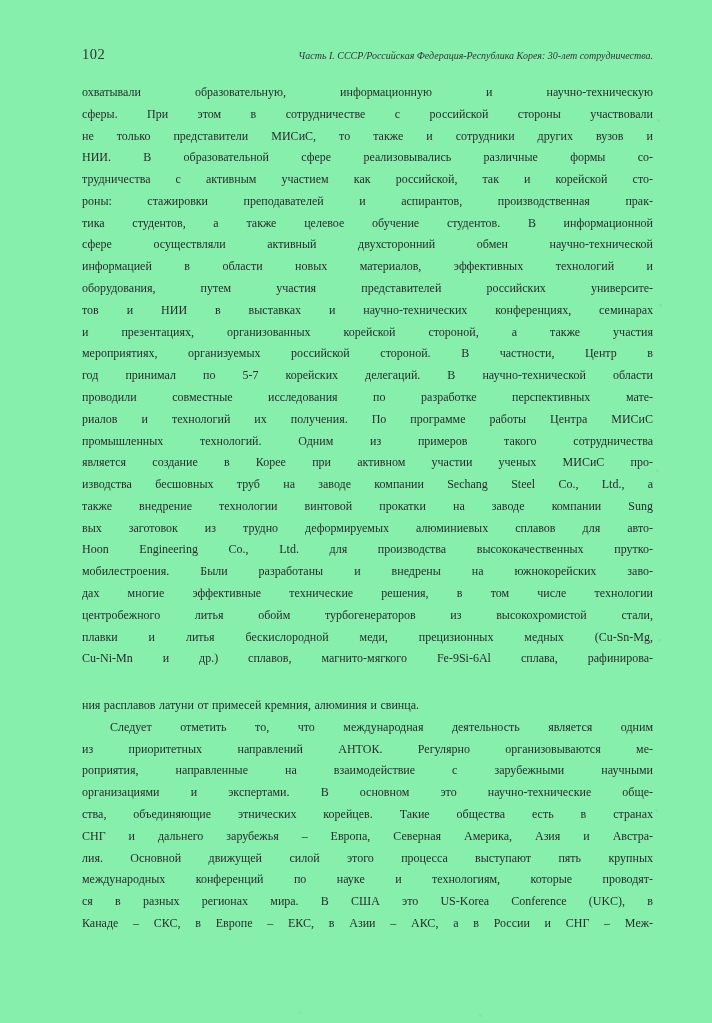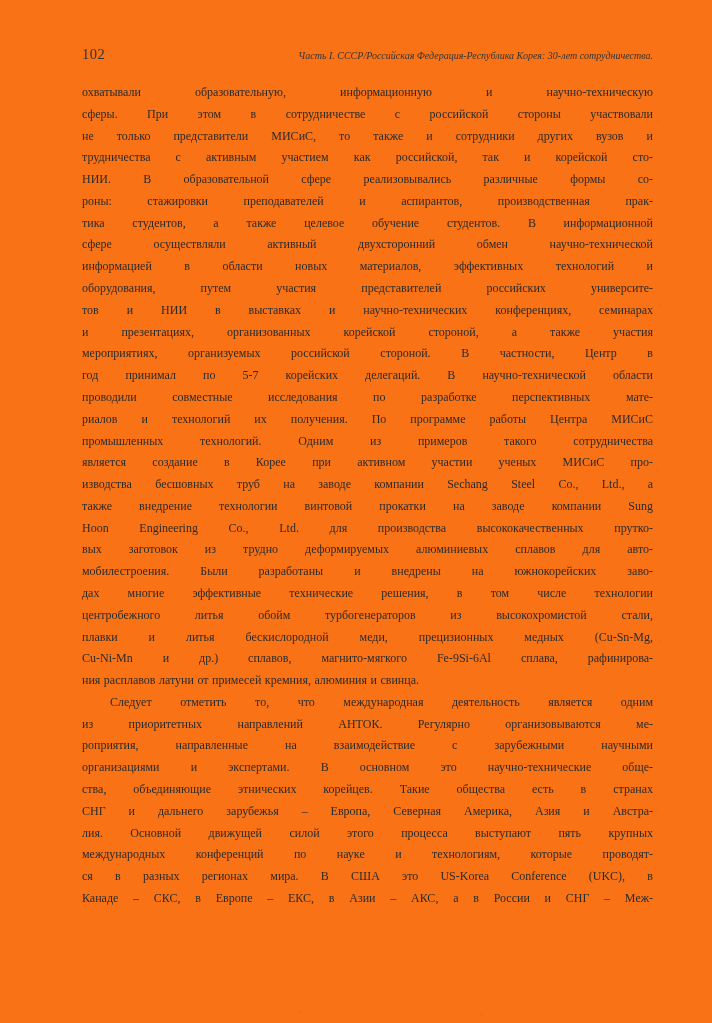--- a/index.html
+++ b/index.html
@@ -5,21 +5,21 @@
   html, body {
     margin: 0;
     padding: 0;
     background: #e8e8e8;
   }
   .page {
     position: relative;
     width: 712px;
     height: 1023px;
     margin: 0 auto;
-    background: #f97316;
+    background: #86efac;
     overflow: hidden;
     font-family: "Liberation Serif", "DejaVu Serif", serif;
     color: #2b2b2b;
   }
   .page-inner {
     position: absolute;
     left: 82px;
     top: 46px;
     width: 571px;
   }
@@ -50,20 +50,21 @@
   }
   .line {
     text-align: justify;
     text-align-last: justify;
     -moz-text-align-last: justify;
     white-space: normal;
     word-spacing: 0.5px;
   }
   .line.last-free {
     text-align-last: left;
+    margin-top: 25px;
     -moz-text-align-last: left;
   }
   .line.indent {
     text-indent: 28px;
   }
   
   .scan-noise {
     position: absolute;
     top: 0; left: 0;
     width: 1px; height: 1px;
@@ -86,39 +87,39 @@
   <div class="page-inner">
     <header class="page-header">
       <span class="page-number">102</span>
       <span class="running-title">Часть I. СССР/Российская Федерация-Республика Корея: 30-лет сотрудничества.</span>
     </header>
     <main class="text-block">
         <div class="para">
           <div class="line">охватывали образовательную, информационную и научно-техническую</div>
           <div class="line">сферы. При этом в сотрудничестве с российской стороны участвовали</div>
           <div class="line">не только представители МИСиС, то также и сотрудники других вузов и</div>
+          <div class="line">НИИ. В образовательной сфере реализовывались различные формы со-</div>
           <div class="line">трудничества с активным участием как российской, так и корейской сто-</div>
-          <div class="line">НИИ. В образовательной сфере реализовывались различные формы со-</div>
           <div class="line">роны: стажировки преподавателей и аспирантов, производственная прак-</div>
           <div class="line">тика студентов, а также целевое обучение студентов. В информационной</div>
           <div class="line">сфере осуществляли активный двухсторонний обмен научно-технической</div>
           <div class="line">информацией в области новых материалов, эффективных технологий и</div>
           <div class="line">оборудования, путем участия представителей российских университе-</div>
           <div class="line">тов и НИИ в выставках и научно-технических конференциях, семинарах</div>
           <div class="line">и презентациях, организованных корейской стороной, а также участия</div>
           <div class="line">мероприятиях, организуемых российской стороной. В частности, Центр в</div>
           <div class="line">год принимал по 5-7 корейских делегаций. В научно-технической области</div>
           <div class="line">проводили совместные исследования по разработке перспективных мате-</div>
           <div class="line">риалов и технологий их получения. По программе работы Центра МИСиС</div>
           <div class="line">промышленных технологий. Одним из примеров такого сотрудничества</div>
           <div class="line">является создание в Корее при активном участии ученых МИСиС про-</div>
           <div class="line">изводства бесшовных труб на заводе компании Sechang Steel Co., Ltd., а</div>
           <div class="line">также внедрение технологии винтовой прокатки на заводе компании Sung</div>
+          <div class="line">вых заготовок из трудно деформируемых алюминиевых сплавов для авто-</div>
           <div class="line">Hoon Engineering Co., Ltd. для производства высококачественных прутко-</div>
-          <div class="line">вых заготовок из трудно деформируемых алюминиевых сплавов для авто-</div>
           <div class="line">мобилестроения. Были разработаны и внедрены на южнокорейских заво-</div>
           <div class="line">дах многие эффективные технические решения, в том числе технологии</div>
           <div class="line">центробежного литья обойм турбогенераторов из высокохромистой стали,</div>
           <div class="line">плавки и литья бескислородной меди, прецизионных медных (Cu-Sn-Mg,</div>
           <div class="line">Cu-Ni-Mn и др.) сплавов, магнито-мягкого Fe-9Si-6Al сплава, рафинирова-</div>
           <div class="line last-free">ния расплавов латуни от примесей кремния, алюминия и свинца.</div>
         </div>
         <div class="para">
           <div class="line indent">Следует отметить то, что международная деятельность является одним</div>
           <div class="line">из приоритетных направлений АНТОК. Регулярно организовываются ме-</div>

